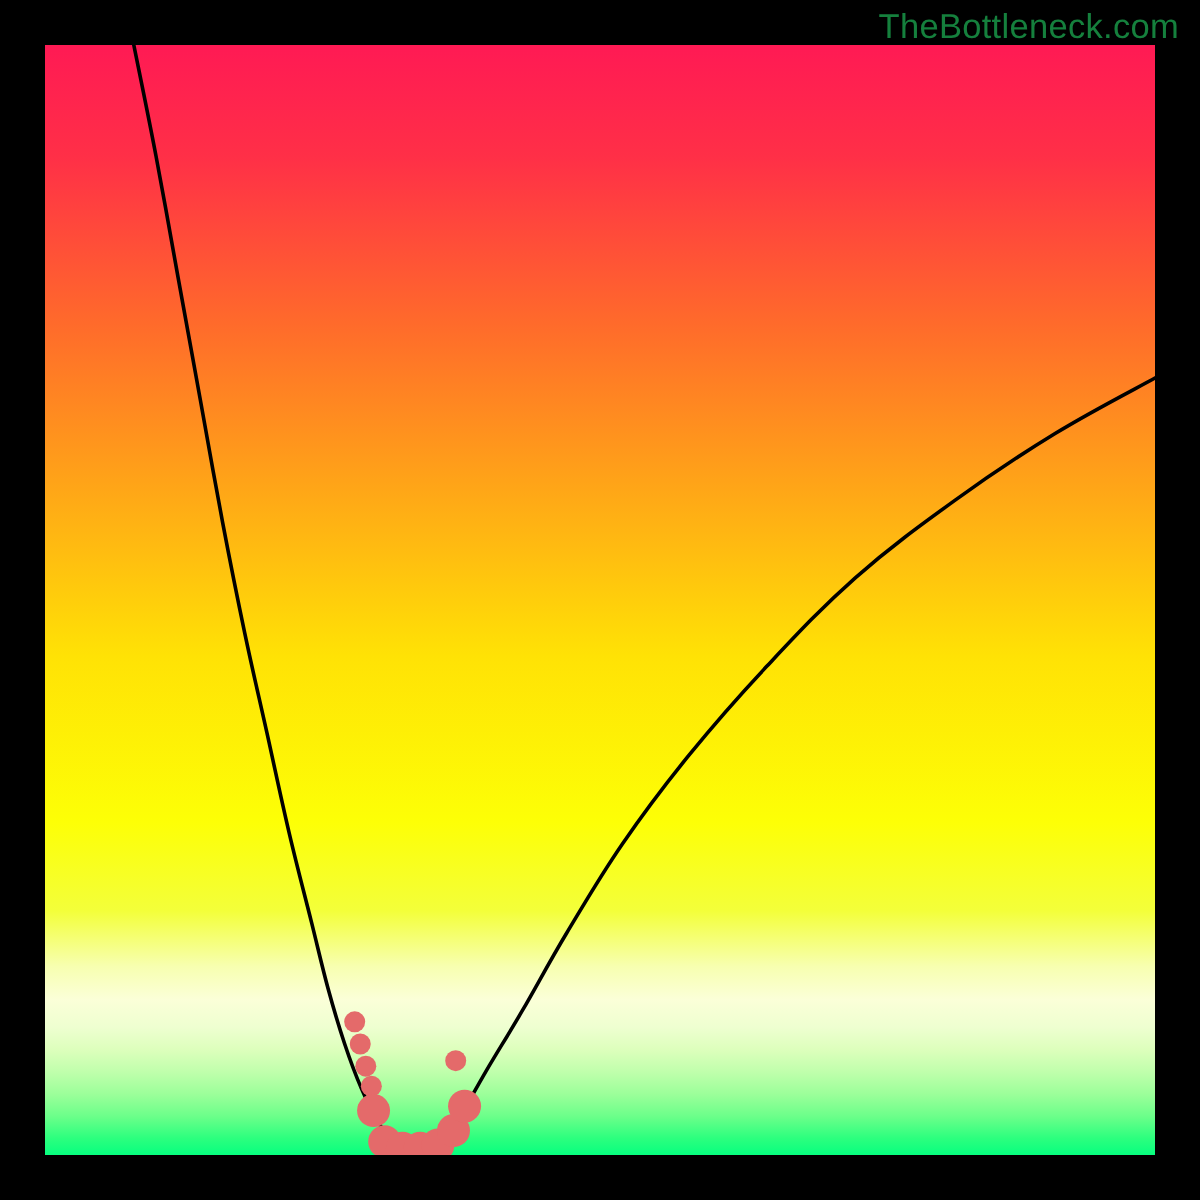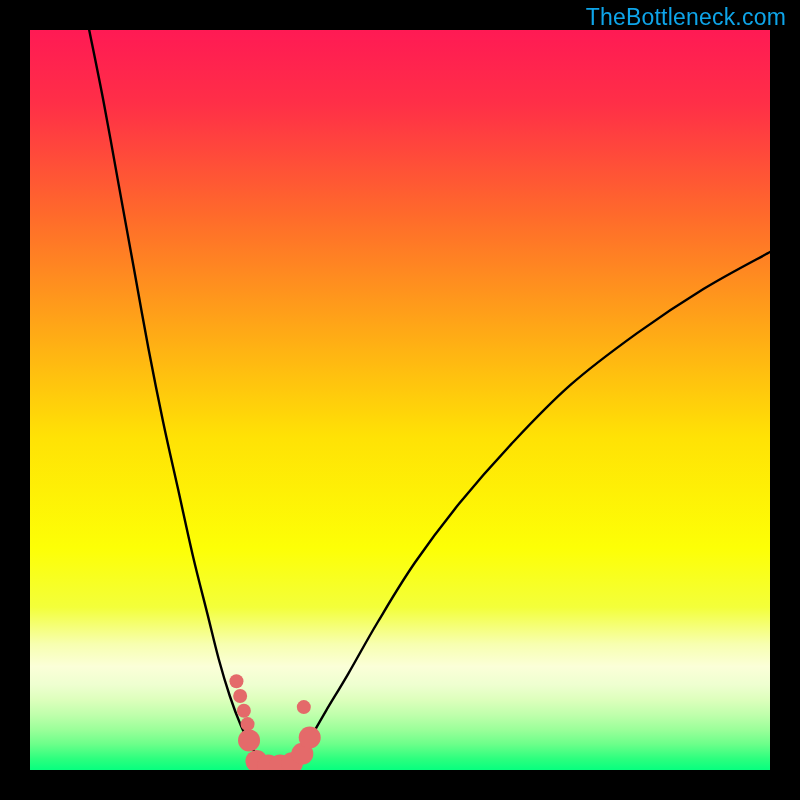--- a/index.html
+++ b/index.html
@@ -39,21 +39,21 @@
     left: 0;
     top: 0;
     width: 740px;
     height: 740px;
     overflow: visible;
   }
   .watermark {
     position: absolute;
     top: 4px;
     right: 14px;
-    color: #0ea5e9;
+    color: #15803d;
     font-size: 23px;
     font-weight: 500;
     letter-spacing: 0.2px;
     text-align: right;
   }
 </style>
 </head>
 <body>
 
 <div class="frame">

